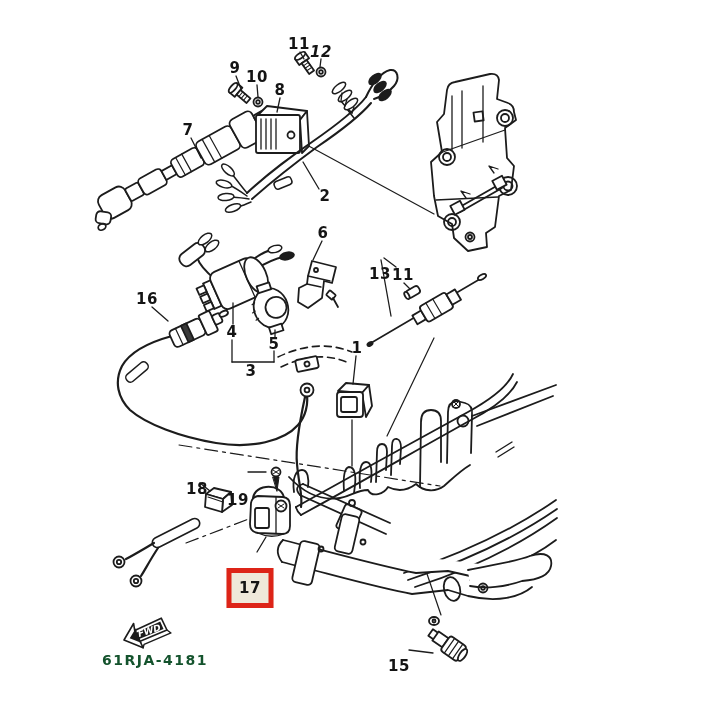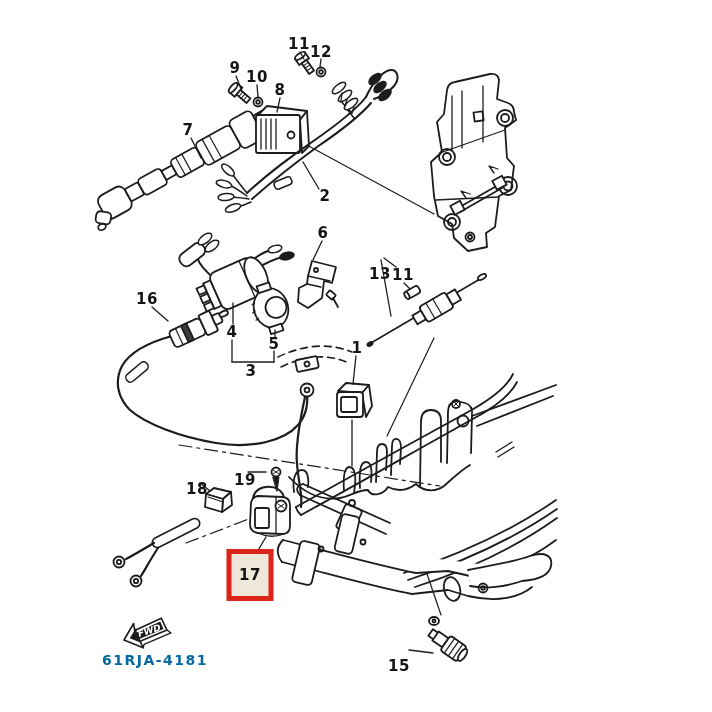--- a/index.html
+++ b/index.html
@@ -7,28 +7,28 @@
        font-family:"DejaVu Sans", sans-serif;}
   #stage{position:absolute;left:0;top:0;width:712px;height:712px;}
   svg{position:absolute;left:0;top:0;}
   .callout{
     position:absolute;transform:translate(-50%,-50%);
     font:bold 15px "DejaVu Sans", sans-serif;color:#141414;
     letter-spacing:.5px;white-space:nowrap;line-height:1;
     cursor:pointer;user-select:none;z-index:5;
   }
   .callout.highlighted{
-    width:47px;height:52px;box-sizing:border-box;
+    width:47px;height:40px;box-sizing:border-box;
     border:5px solid var(--hl-border,#dd2418);
     background:var(--hl-fill,#efe8da);
-    display:flex;align-items:center;justify-content:center;
+    display:flex;align-items:center;justify-content:center;margin-top:13px;
   }
   .diagram-code{
     position:absolute;left:102px;top:652px;z-index:4;
-    font:bold 14px "DejaVu Sans", sans-serif;color:#0369a1;
+    font:bold 14px "DejaVu Sans", sans-serif;color:#14532d;
     letter-spacing:1.5px;
   }
 </style>
 </head>
 <body>
 
 <div id="stage">
 
 <svg width="712" height="712" viewBox="0 0 712 712">
   <g stroke="#1c1c1c" stroke-width="1.8" fill="none" stroke-linecap="round" stroke-linejoin="round">
@@ -393,25 +393,25 @@
       <div class="callout" style="left: 325px; top: 196px;">2</div>
       <div class="callout" style="left: 251px; top: 371px;">3</div>
       <div class="callout" style="left: 232px; top: 332px;">4</div>
       <div class="callout" style="left: 274px; top: 344px;">5</div>
       <div class="callout" style="left: 323px; top: 233px;">6</div>
       <div class="callout" style="left: 188px; top: 130px;">7</div>
       <div class="callout" style="left: 280px; top: 90px;">8</div>
       <div class="callout" style="left: 235px; top: 68px;">9</div>
       <div class="callout" style="left: 257px; top: 77px;">10</div>
       <div class="callout" style="left: 299px; top: 44px; text-align: right;">11</div>
-      <div class="callout" style="left: 321px; top: 52px;">12</div>
+      <div class="callout" style="left: 321px; top: 52px; font-style: italic;">12</div>
       <div class="callout" style="left: 380px; top: 252px; margin-top: 22px;">13</div>
       <div class="callout" style="left: 403px; top: 275px;">11</div>
       <div class="callout" style="left: 399px; top: 666px;">15</div>
       <div class="callout" style="left: 147px; top: 299px;">16</div>
       <div class="callout highlighted" style="left: 250px; top: 575px;">17</div>
       <div class="callout" style="left: 197px; top: 489px;">18</div>
-      <div class="callout" style="left: 238px; top: 480px; margin-left: 7px;">19</div>
+      <div class="callout" style="left: 238px; top: 500px;">19</div>
     </div>
 
 <div class="diagram-code">61RJA-4181</div>
 
 </div>
 
 </body></html>

